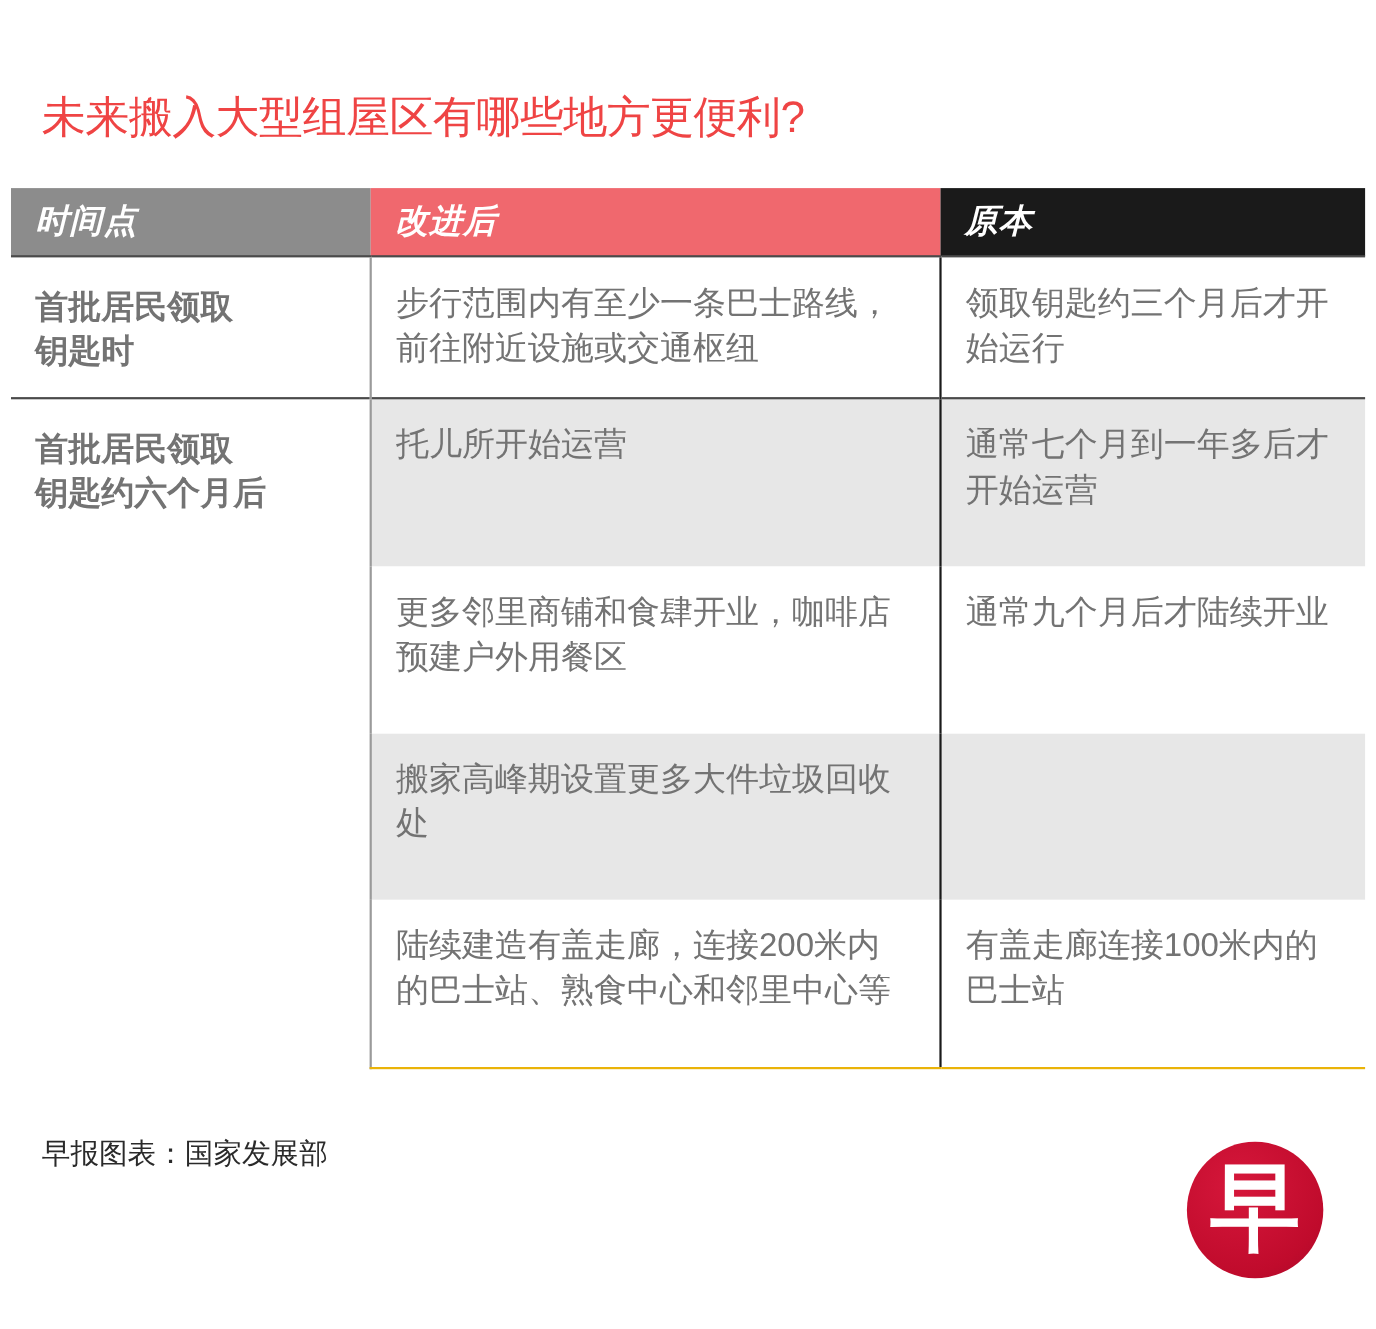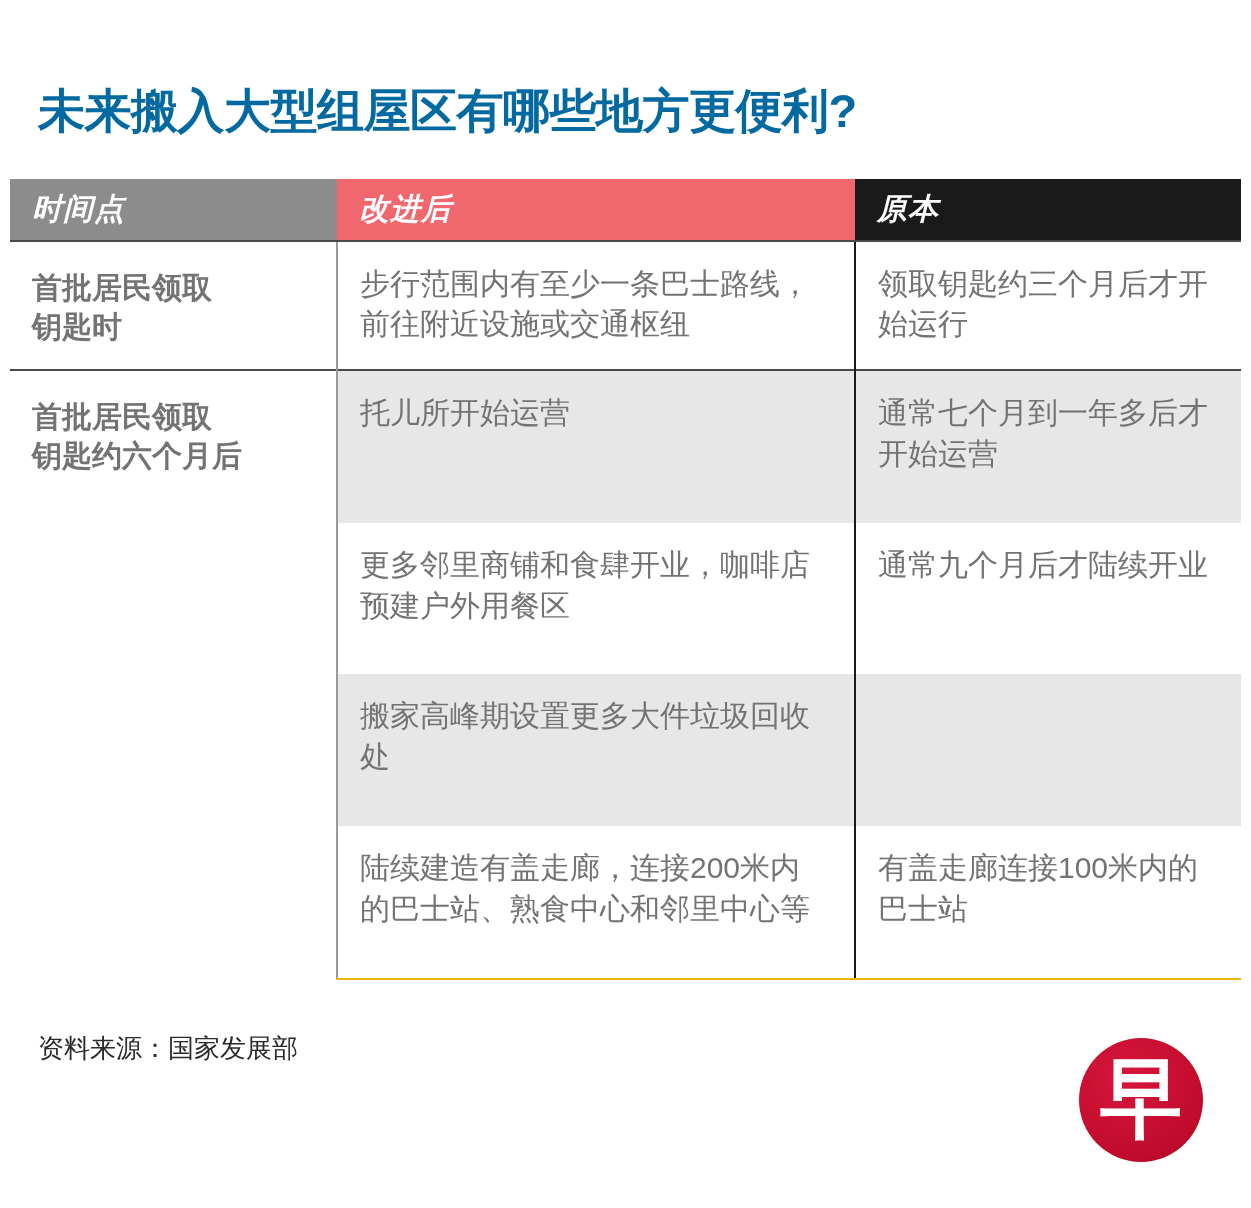--- a/index.html
+++ b/index.html
@@ -19,24 +19,24 @@
   .page {
     width: 1251px;
     height: 1208px;
     position: relative;
     box-sizing: border-box;
     padding: 0 10px;
   }
 
   
   .title {
-    font-size: 47px;
-    font-weight: bold;
+    font-size: 40px;
+    font-weight: normal;
     letter-spacing: -0.5px;
-    color: #0369a1;
+    color: #ef4444;
     padding: 85px 0 0 28px;
     line-height: 1.1;
     white-space: nowrap;
   }
 
   
   .table {
     margin-top: 42px;
     width: 1231px;
     border-collapse: collapse;
@@ -173,20 +173,20 @@
     </tr>
 
     <tr class="row-last">
       <td class="body-cell cell-new shade-white">陆续建造有盖走廊，连接200米内的巴士站、熟食中心和邻里中心等</td>
       <td class="body-cell cell-old shade-white">有盖走廊连接100米内的巴士站</td>
     </tr>
   </tbody>
     </table>
 
   <div class="footer">
-    <div class="footer-line">资料来源：国家发展部</div>
+    <div class="footer-line">早报图表：国家发展部</div>
   </div>
 
   <div class="logo">
     <span class="logo-glyph">早</span>
   </div>
 
 </div>
 
 </body></html>

